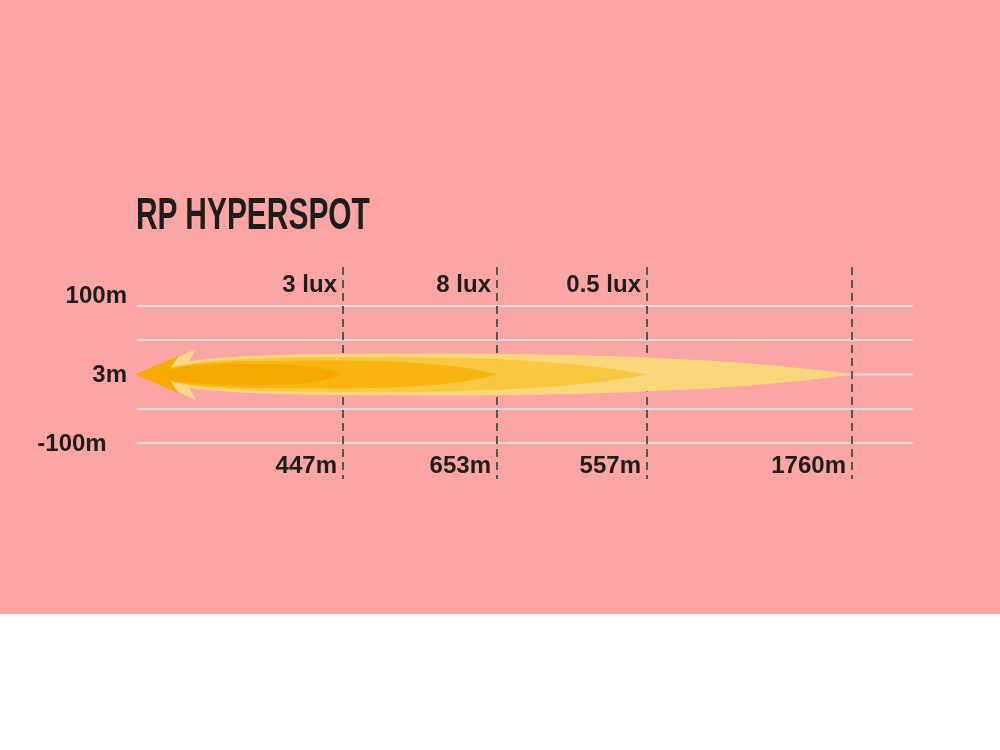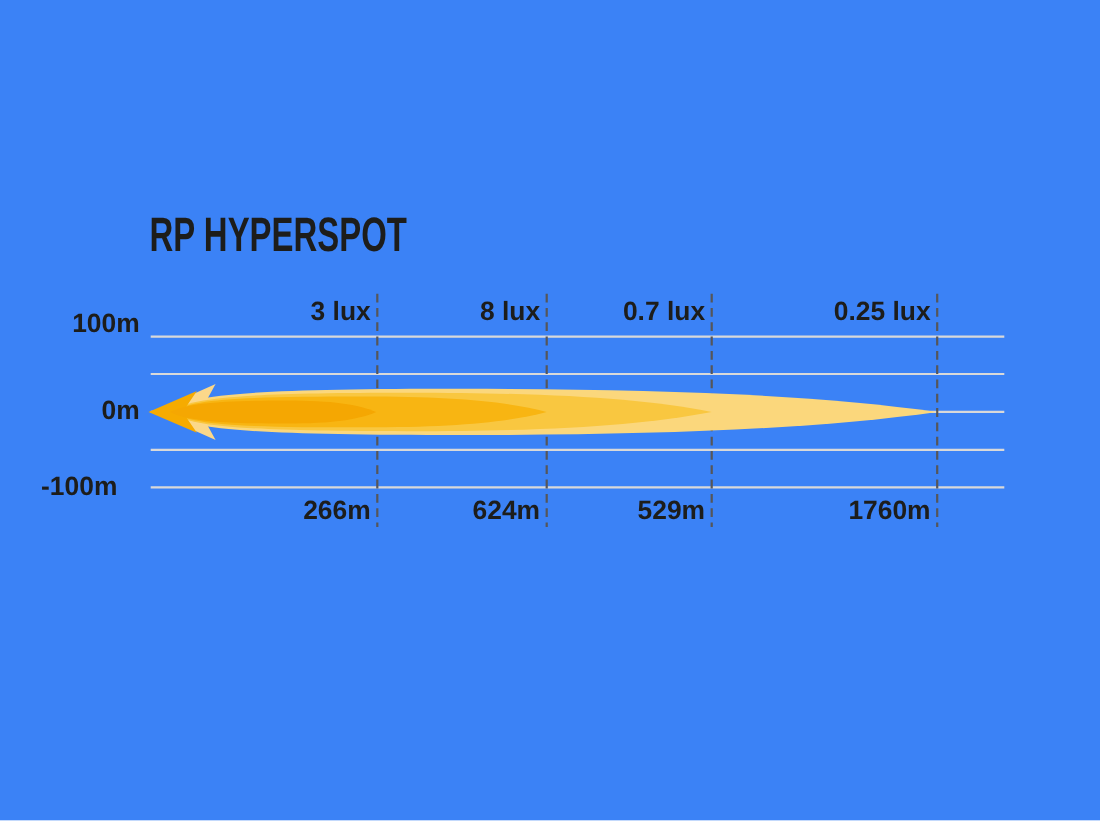--- a/index.html
+++ b/index.html
@@ -1,20 +1,20 @@
 <!DOCTYPE html>
 <html><head>
 <meta charset="utf-8">
 <style>
   html, body { margin: 0; padding: 0; background: #ffffff; }
   .canvas {
     position: relative;
     width: 1000px;
-    height: 746px;
-    background: #3b82f6;
+    height: 614px;
+    background: #fca5a5;
     overflow: hidden;
     font-family: "Liberation Sans", sans-serif;
   }
   .title {
     position: absolute;
     left: 136px;
     top: 189px;
     margin: 0;
     font-size: 44px;
     font-weight: 700;
@@ -81,25 +81,24 @@
       <path d="M 157 374.5 C 173 363, 215 360.5, 330 360.5 C 412 360.5, 462 365, 497 374.5 C 462 384, 412 388.5, 330 388.5 C 215 388.5, 173 386, 157 374.5 Z" fill="#f8b512"></path>
 
       <path d="M 135 374.5 L 179 355.5 L 166 374.5 L 179 393.5 Z" fill="#f6ab00"></path>
 
       <path d="M 155 374.5 C 170 366, 205 364, 260 364 C 302 364, 326 367.5, 342 374.5 C 326 381.5, 302 385, 260 385 C 205 385, 170 383, 155 374.5 Z" fill="#f5a702"></path>
     </g>
   </svg>
 
   <div class="lbl lux-row lux-1">3 lux</div>
   <div class="lbl lux-row lux-2">8 lux</div>
-  <div class="lbl lux-row lux-3">0.7 lux</div>
-  <div class="lbl lux-row lux-4">0.25 lux</div>
+  <div class="lbl lux-row lux-3">0.5 lux</div>
 
-  <div class="lbl dist-row dist-1">266m</div>
-  <div class="lbl dist-row dist-2">624m</div>
-  <div class="lbl dist-row dist-3">529m</div>
+  <div class="lbl dist-row dist-1">447m</div>
+  <div class="lbl dist-row dist-2">653m</div>
+  <div class="lbl dist-row dist-3">557m</div>
   <div class="lbl dist-row dist-4">1760m</div>
 
   <div class="lbl ylabel y-100m">100m</div>
-  <div class="lbl ylabel y-0m">0m</div>
+  <div class="lbl ylabel y-0m">3m</div>
   <div class="lbl ylabel y-neg100m">-100m</div>
 
 </div>
 
 </body></html>

